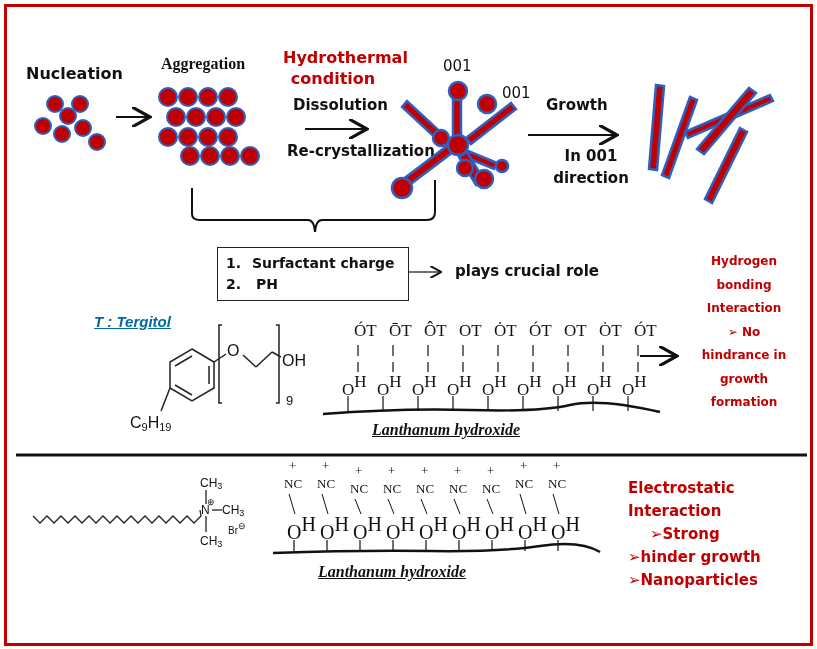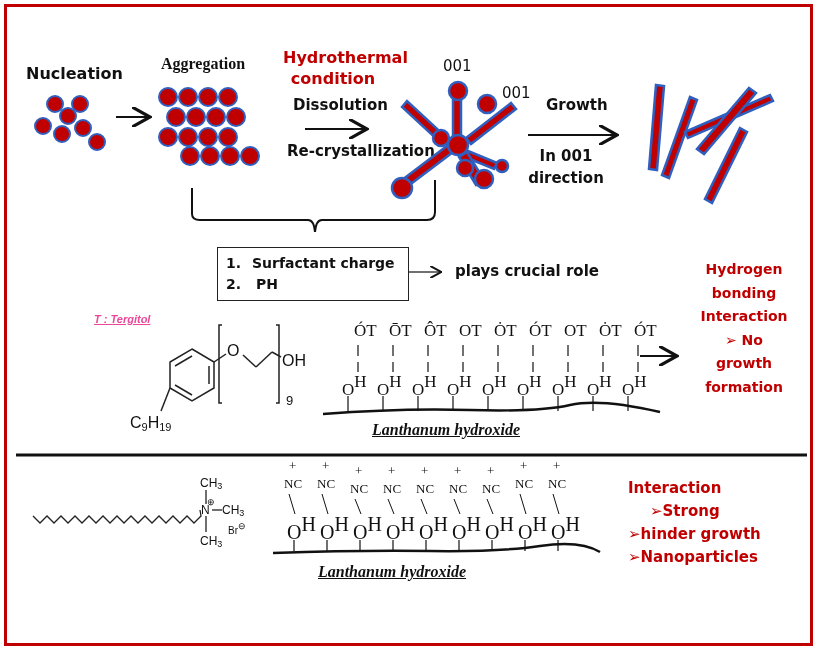--- a/index.html
+++ b/index.html
@@ -5,39 +5,39 @@
   html,body{margin:0;padding:0;background:#ffffff;}
   body{width:817px;height:649px;position:relative;overflow:hidden;font-family:"Liberation Sans",sans-serif;}
   .frame{position:absolute;left:4px;top:4px;width:803px;height:636px;border:3px solid #c00000;box-sizing:content-box;}
   .txt{position:absolute;font-weight:bold;color:#111;white-space:nowrap;font-family:"DejaVu Sans",sans-serif;}
   .red{color:#c00000;}
   .center{text-align:center;}
   svg{position:absolute;left:0;top:0;}
   .hbox{position:absolute;left:217px;top:247px;width:190px;height:52px;border:1.5px solid #222;background:#fff;}
   .hbox div{position:absolute;font-weight:bold;font-size:14px;color:#111;font-family:"DejaVu Sans",sans-serif;}
   .lh-label{position:absolute;font-family:"Liberation Serif",serif;font-style:italic;font-weight:bold;font-size:16px;text-decoration:underline;color:#111;white-space:nowrap;}
-  .tergitol{position:absolute;left:94px;top:313px;font-weight:bold;font-style:italic;font-size:11px;text-decoration:underline;color:#ec4899;}
+  .tergitol{position:absolute;left:94px;top:313px;font-weight:bold;font-style:italic;font-size:15px;text-decoration:underline;color:#0369a1;}
 </style>
 </head>
 <body>
 
 <div class="frame"></div>
 
 <div class="txt" style="left:26px;top:64px;font-size:16px;">Nucleation</div>
 <div class="txt" style="left:161px;top:55px;font-size:16px;font-family:Liberation Serif, serif;">Aggregation</div>
 <div class="txt red center" style="left:283px;top:47px;width:100px;font-size:16px;line-height:21px;">
   <div>Hydrothermal</div>
   <div>condition</div>
 </div>
 <div class="txt" style="left:293px;top:96px;font-size:15px;">Dissolution</div>
 <div class="txt" style="left:287px;top:142px;font-size:15px;">Re-crystallization</div>
 <div class="txt" style="left:443px;top:57px;font-size:15px;font-weight:normal;">001</div>
 <div class="txt" style="left:502px;top:84px;font-size:15px;font-weight:normal;">001</div>
 <div class="txt" style="left:546px;top:96px;font-size:15px;">Growth</div>
-<div class="txt center" style="left:526px;top:145px;width:80px;font-size:15px;line-height:22px;">
+<div class="txt center" style="left:551px;top:145px;width:80px;font-size:15px;line-height:22px;">
   <div>In 001</div>
   <div>direction</div>
 </div>
 
 <svg width="817" height="649">
   <defs>
     <marker id="ah" markerWidth="10" markerHeight="10" refX="8" refY="5" orient="auto">
       <path d="M0,0 L9,5 L0,10" fill="none" stroke="#111" stroke-width="1.6"></path>
     </marker>
   </defs>
@@ -244,27 +244,29 @@
   <div style="left:34px;top:7px;">Surfactant charge</div>
   <div style="left:8px;top:28px;">2.</div>
   <div style="left:38px;top:28px;text-align:right;">PH</div>
 </div>
 <div class="txt" style="left:455px;top:262px;font-size:15px;text-align:right;">plays crucial role</div>
 
 <div class="tergitol">T :  Tergitol</div>
 <div class="lh-label" style="left:372px;top:421px;">Lanthanum hydroxide</div>
 <div class="lh-label" style="left:318px;top:563px;">Lanthanum hydroxide</div>
 
-<div class="txt red center" style="left:683px;top:250px;width:122px;font-size:14px;line-height:23.5px;margin-top:8px;">
+<div class="txt red center" style="left:683px;top:250px;width:122px;font-size:12px;line-height:23.5px;">
   <div>Hydrogen</div>
   <div>bonding</div>
   <div>Interaction</div>
   <div>➢ No</div>
+  <div>hindrance in</div>
   <div>growth</div>
   <div>formation</div>
 </div>
 
 <div class="txt red" style="left:628px;top:477px;font-size:15px;line-height:23px;">
+  <div>Electrostatic</div>
   <div>Interaction</div>
   <div style="padding-left:22px;">➢Strong</div>
   <div>➢hinder growth</div>
   <div>➢Nanoparticles</div>
 </div>
 
 </body></html>

